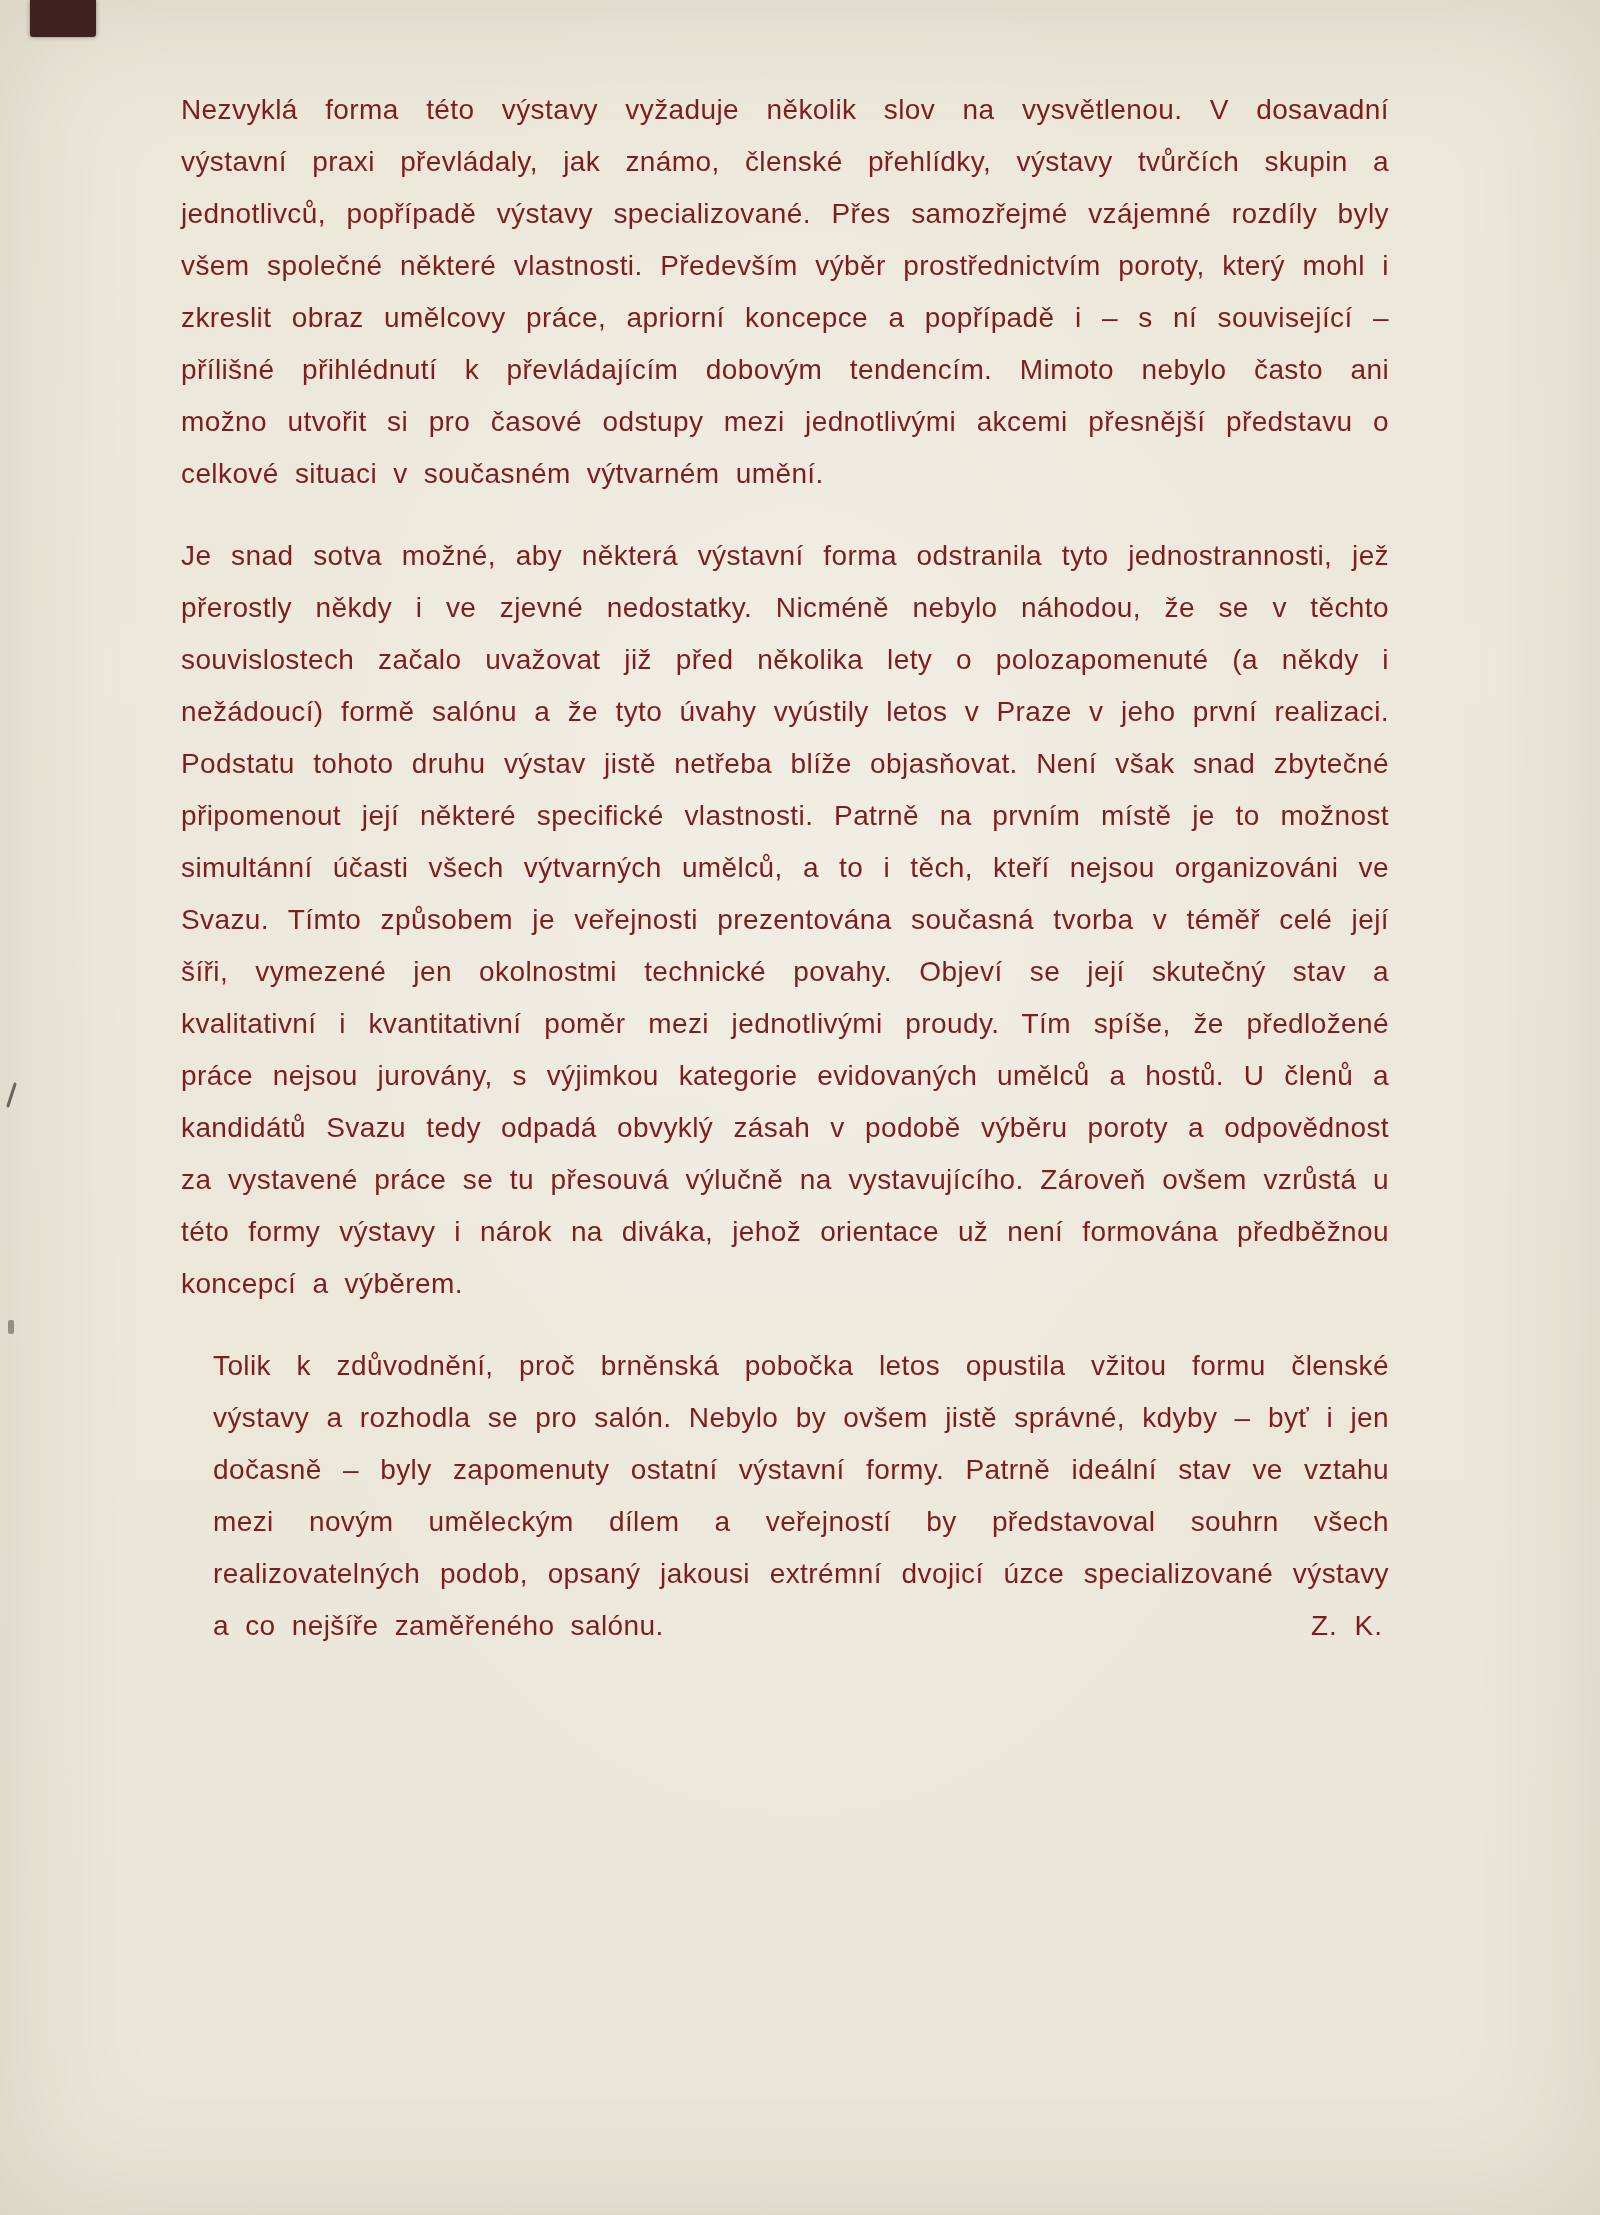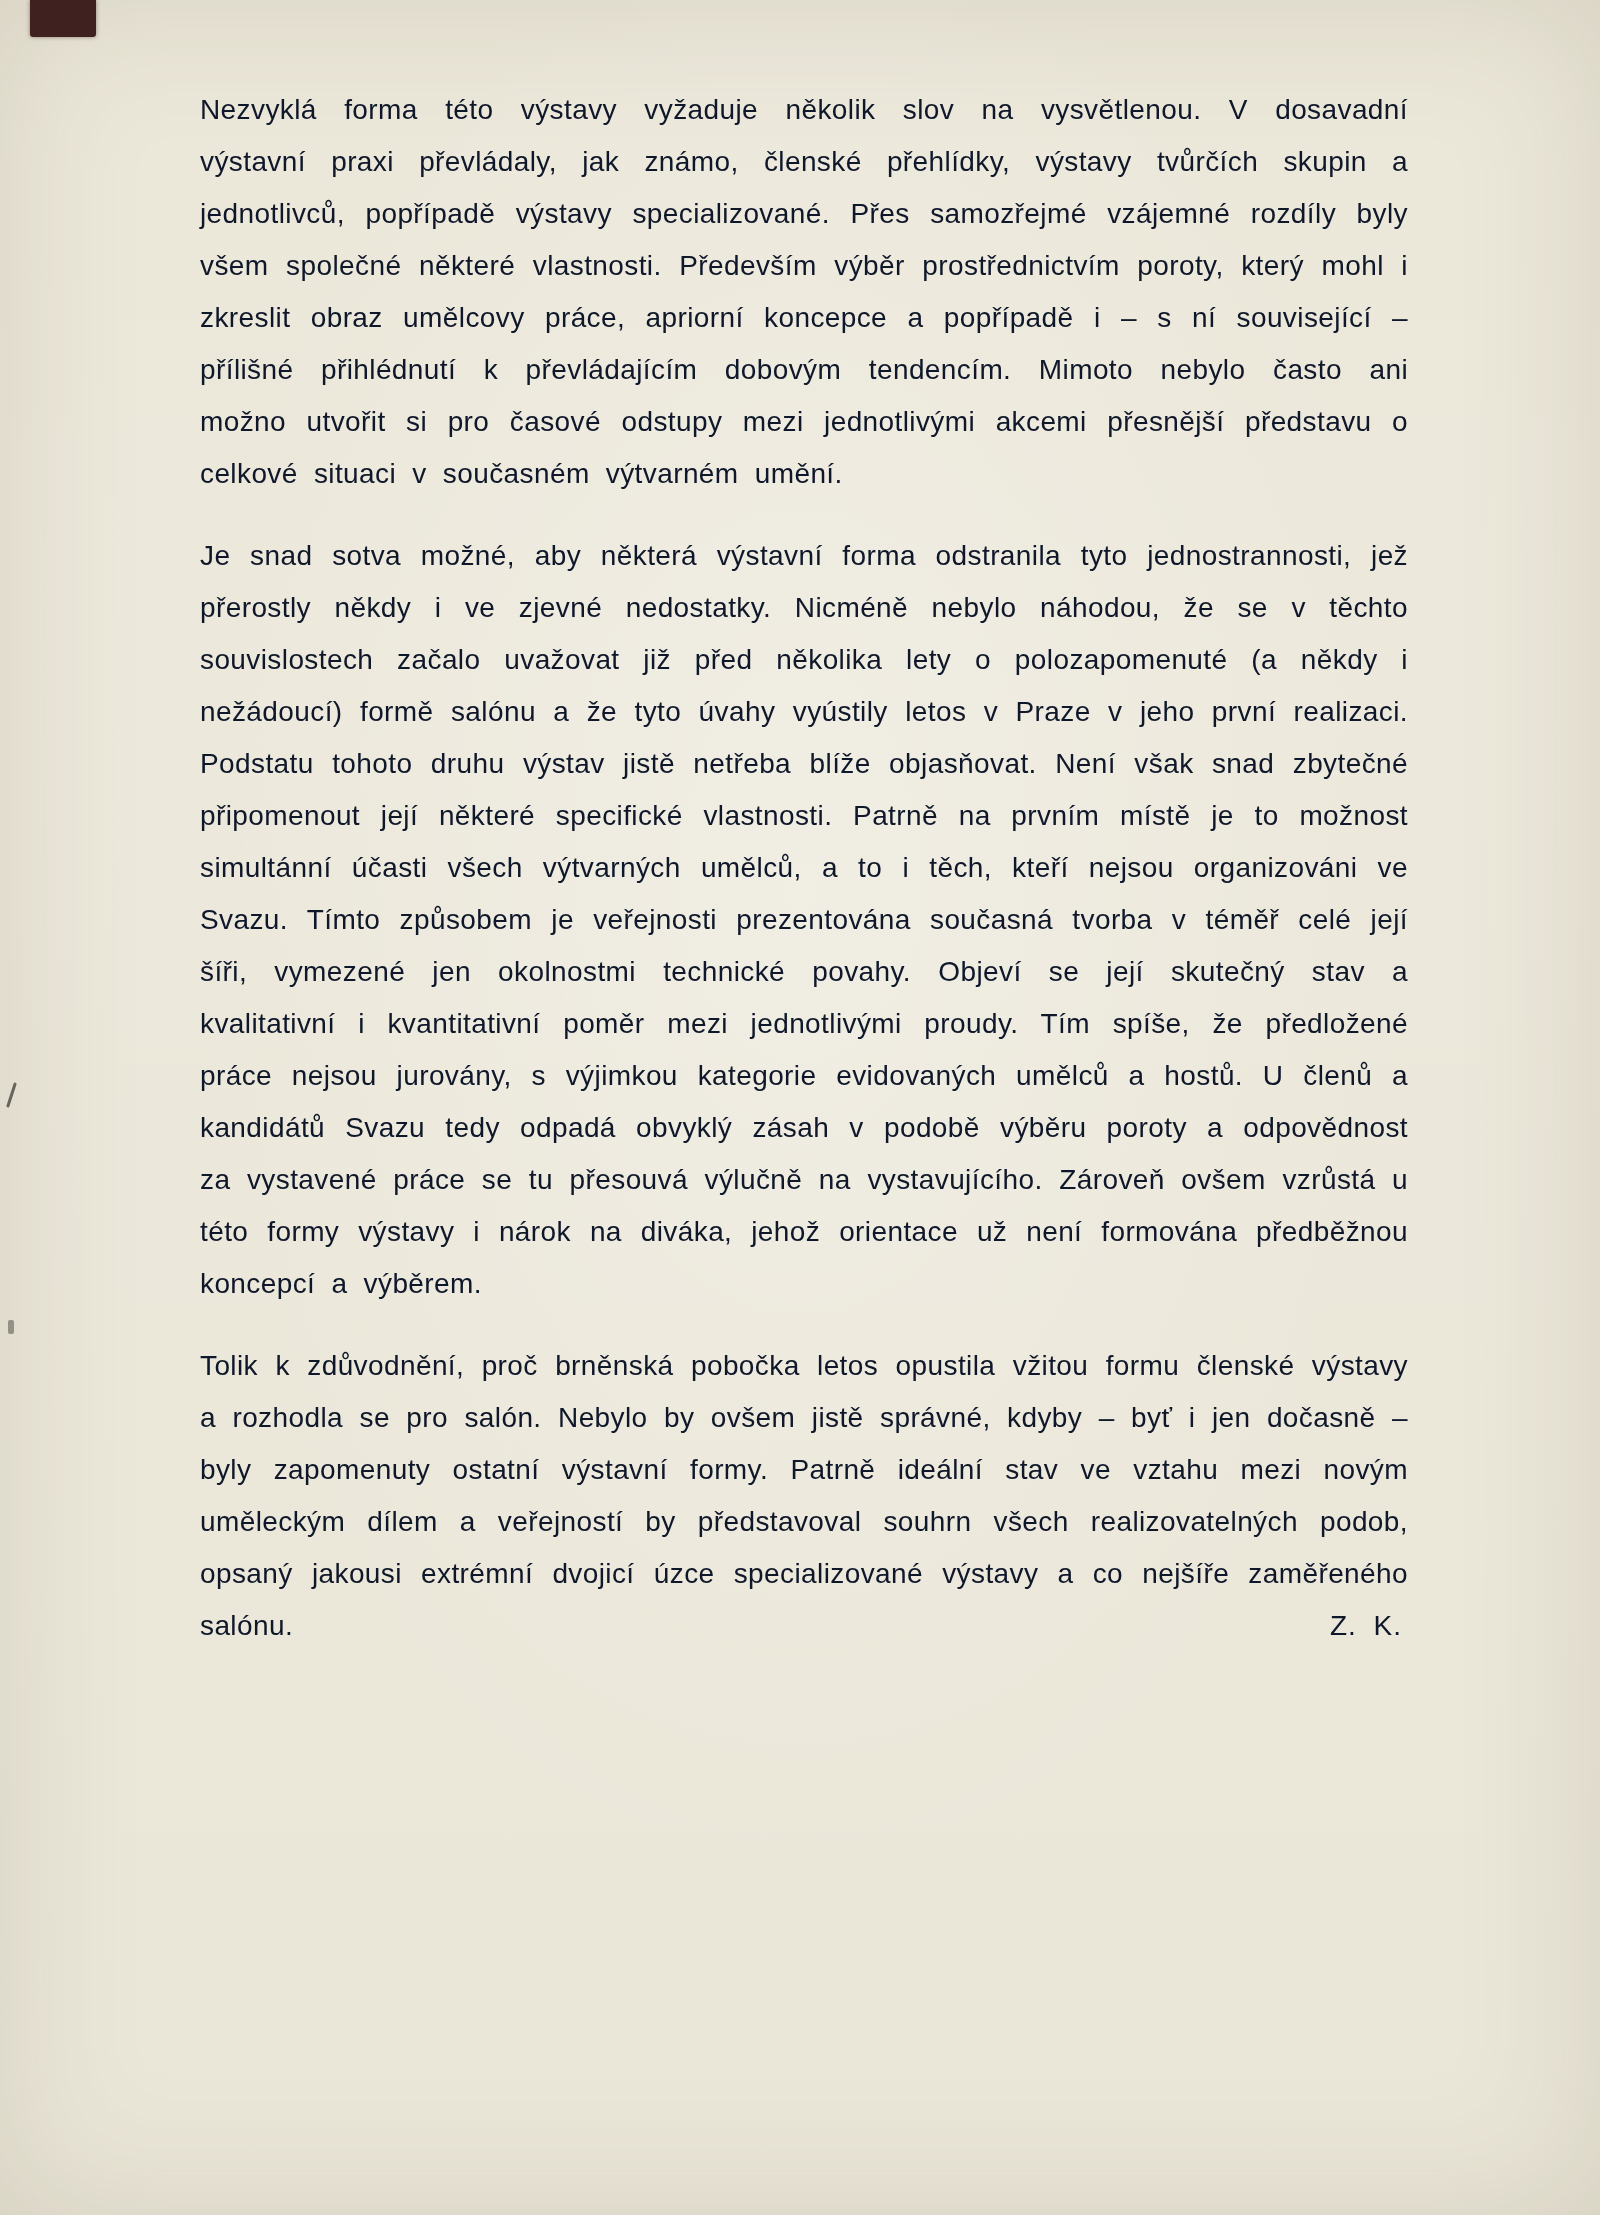--- a/index.html
+++ b/index.html
@@ -49,36 +49,37 @@
     left: 8px;
     top: 1320px;
     width: 6px;
     height: 14px;
     background: #55504a;
     border-radius: 2px;
     opacity: 0.55;
   }
   .text-block {
     position: absolute;
-    left: 200px;
+    left: 181px;
     top: 84px;
     width: 1208px;
-    color: #0f172a;
+    color: #7f1d1d;
   }
   .text-block p {
     margin: 0 0 30px 0;
     font-size: 28px;
     line-height: 52px;
     letter-spacing: 0.4px;
     word-spacing: 8px;
     text-align: justify;
     text-justify: inter-word;
   }
   .text-block p:last-child {
     margin-bottom: 0;
+    margin-left: 32px;
   }
   .signature {
     float: right;
     padding-right: 6px;
     letter-spacing: 1px;
   }
 </style>
 </head>
 <body>
 

